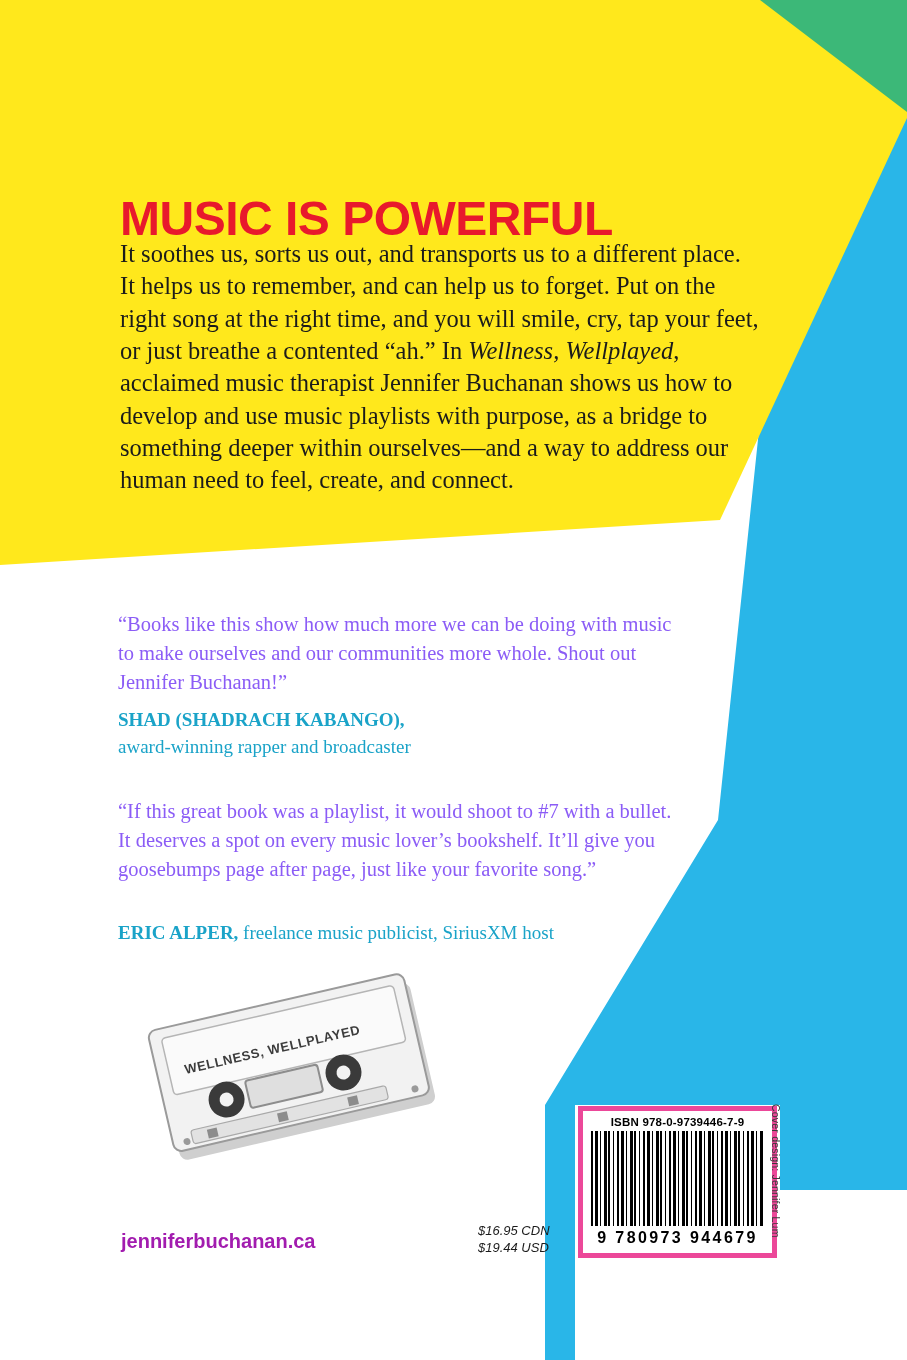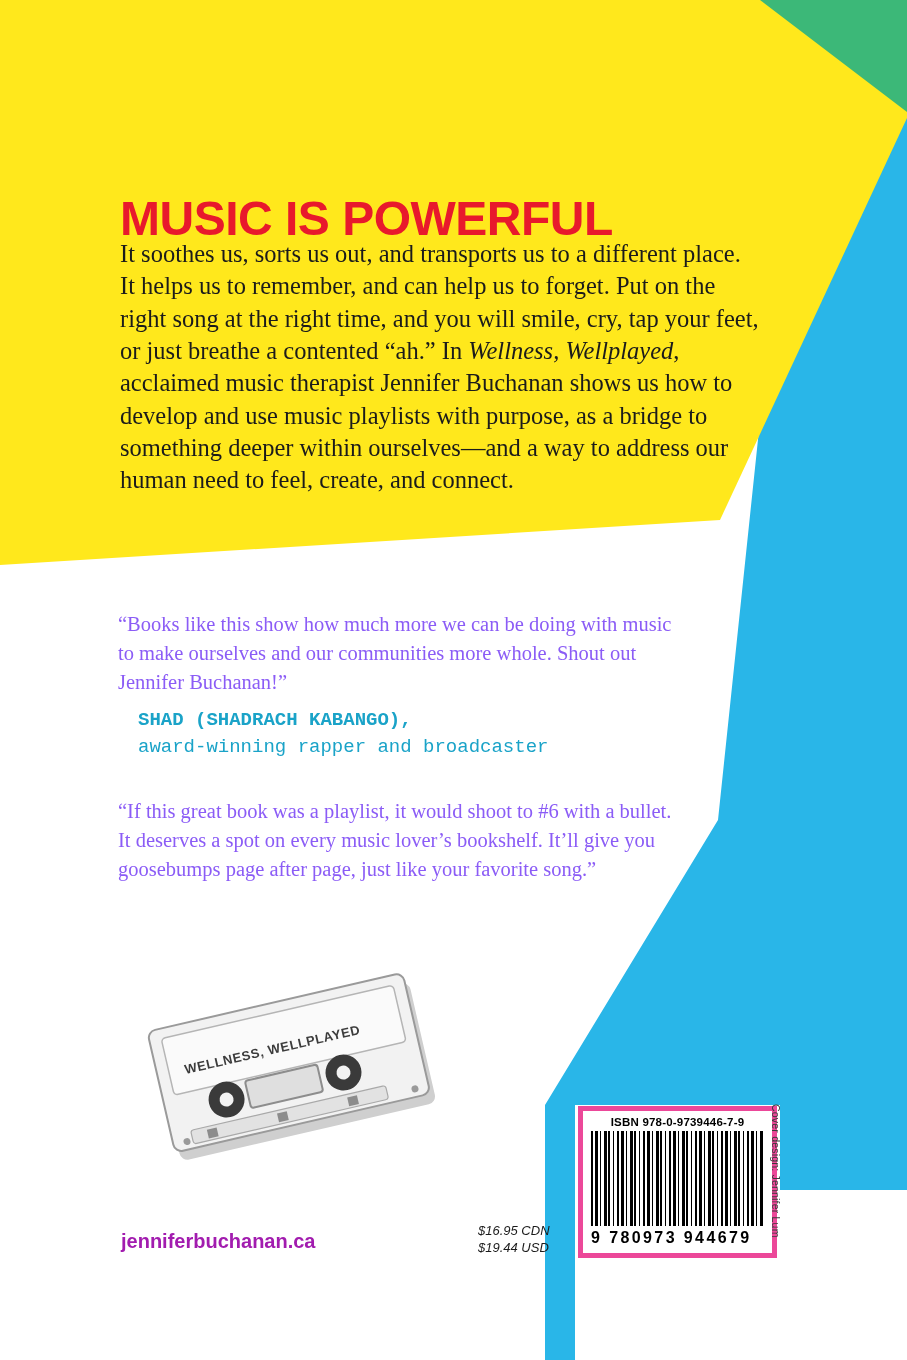--- a/index.html
+++ b/index.html
@@ -62,25 +62,24 @@
     width: 560px;
     font-family: Liberation Serif, serif;
     font-size: 20.5px;
     line-height: 1.42;
     color: #8b5cf6;
   }
   .blurb-1 { top: 610px; }
   .blurb-2 { top: 797px; }
 
   .attrib {
-    font-family: Liberation Mono, monospace;
+    font-family: Liberation Serif, serif;
     font-size: 19px;
     line-height: 1.4;
     color: #1aa3c8;
-    margin-left: 20px;
   }
   .attrib .name {
     font-weight: bold;
     color: #1aa3c8;
   }
   .attrib-block {
     position: absolute;
     left: 118px;
     width: 560px;
   }
@@ -141,21 +140,21 @@
         #000 9px, #000 10px, #fff 10px, #fff 13px,
         #000 13px, #000 16px, #fff 16px, #fff 17px,
         #000 17px, #000 19px, #fff 19px, #fff 22px,
         #000 22px, #000 23px, #fff 23px, #fff 26px);
   }
   .digits {
     font-family: "Liberation Sans", sans-serif;
     font-size: 16px;
     font-weight: bold;
     letter-spacing: 2.4px;
-    text-align: left;
+    text-align: center;
     color: #000;
     margin-top: 3px;
   }
 
   
   .cover-credit {
     position: absolute;
     left: 782px;
     top: 1104px;
     transform-origin: left top;
@@ -205,21 +204,26 @@
   <div class="description"><span>It soothes us, sorts us out, and transports us to a different place. It helps us to remember, and can help us to forget. Put on the right song at the right time, and you will smile, cry, tap your feet, or just breathe a contented “ah.” In </span><i>Wellness, Wellplayed</i><span>, acclaimed music therapist Jennifer Buchanan shows us how to develop and use music playlists with purpose, as a bridge to  something deeper within ourselves—and a way to address our human need to feel, create, and connect.</span></div>
 
   <div class="blurb blurb-1">“Books like this show how much more we can be doing with music to make ourselves and our communities more whole. Shout out Jennifer Buchanan!”</div>
   <div class="attrib-block attrib-1">
     <div class="attrib">
       <span class="name">SHAD (SHADRACH KABANGO),</span>
     </div>
     <div class="attrib">award-winning rapper and broadcaster</div>
   </div>
 
-  <div class="blurb blurb-2">“If this great book was a playlist, it would shoot to #6 with a bullet. It deserves a spot on every music lover’s bookshelf. It’ll give you goosebumps page after page, just like your favorite song.”</div>
+  <div class="blurb blurb-2">“If this great book was a playlist, it would shoot to #7 with a bullet. It deserves a spot on every music lover’s bookshelf. It’ll give you goosebumps page after page, just like your favorite song.”</div>
+  <div class="attrib-block attrib-2">
+    <div class="attrib">
+      <span class="name">ERIC ALPER,</span><span> freelance music publicist, SiriusXM host</span>
+    </div>
+  </div>
 
   <svg class="cassette" viewBox="0 0 320 230">
     <g transform="rotate(-13 160 115)">
 
       <rect x="28" y="44" width="262" height="124" rx="8" fill="#cfcfcf"></rect>
 
       <rect x="24" y="34" width="262" height="124" rx="8" fill="#f2f2f2" stroke="#9a9a9a" stroke-width="2"></rect>
 
       <rect x="36" y="44" width="238" height="58" rx="4" fill="#fafafa" stroke="#b5b5b5" stroke-width="1.5"></rect>
 

